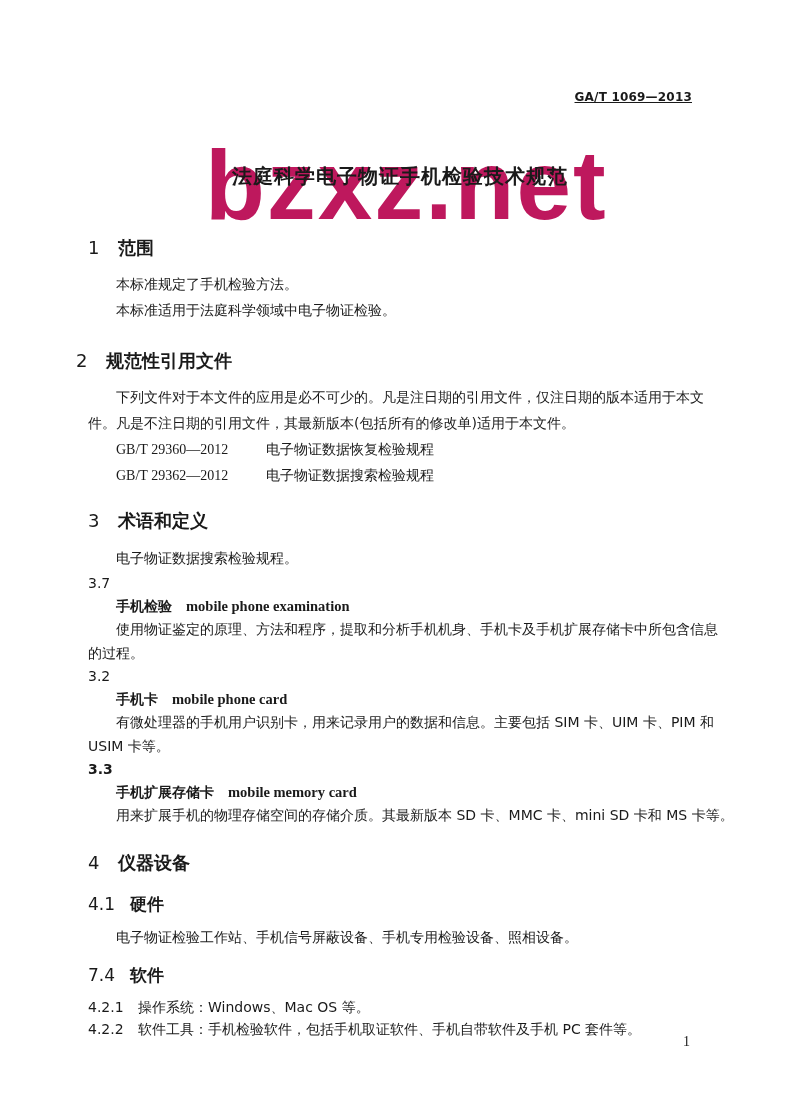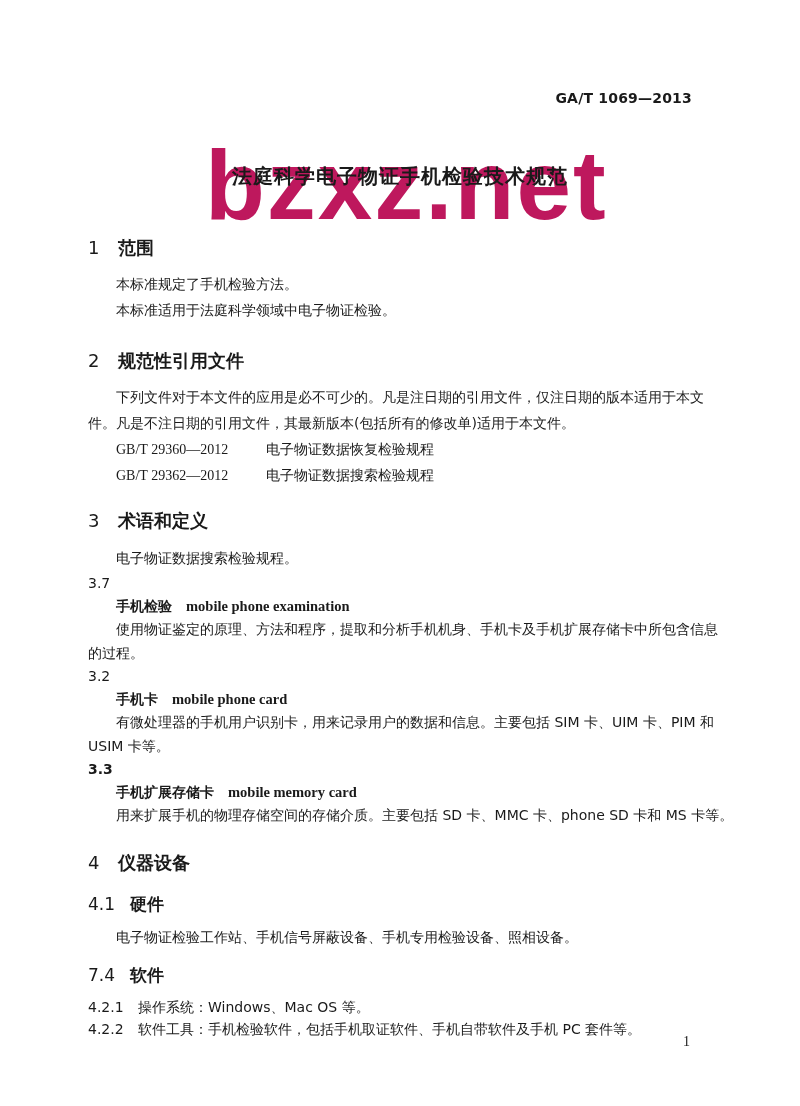--- a/index.html
+++ b/index.html
@@ -1,19 +1,19 @@
 <!DOCTYPE html>
 <html><head>
 <meta charset="utf-8">
 <style>
   html, body { margin:0; padding:0; background:#ffffff; }
   body { width:800px; height:1106px; position:relative; overflow:hidden;
          font-family:"DejaVu Sans", sans-serif; color:#1a1a1a; }
   .abs { position:absolute; white-space:nowrap; }
-  .std-code { right:108px; top:90px; font-size:14px; font-weight:bold; letter-spacing:0.2px; }
+  .std-code { right:108px; top:90px; font-size:12px; font-weight:bold; letter-spacing:0.2px;text-decoration:underline; }
   .watermark { left:205px; top:136px; font-size:98px; font-weight:bold; color:#be185d;
                letter-spacing:2px; line-height:1; font-family:"Liberation Sans", sans-serif; }
   .title { left:0; width:800px; text-align:center; top:163px; font-size:20px; font-weight:bold;
            letter-spacing:1px; }
   .h1 { font-size:18px; font-weight:bold; }
   .h1 .num { display:inline-block; width:30px; font-weight:normal; }
   .h2 { font-size:17px; font-weight:bold; }
   .h2 .num { display:inline-block; width:42px; font-weight:normal; }
   .p { font-size:14px; }
   .term { font-size:14px; font-weight:bold; }
@@ -29,21 +29,21 @@
 <div class="abs std-code">GA/T 1069—2013</div>
 <div class="abs watermark">bzxz.net</div>
 <div class="abs title">法庭科学电子物证手机检验技术规范</div>
 
 <div class="abs h1" style="left:88px;top:236px;">
   <span class="num">1</span><span>范围</span>
 </div>
 <div class="abs p" style="left:116px;top:276px;">本标准规定了手机检验方法。</div>
 <div class="abs p" style="left:116px;top:302px;">本标准适用于法庭科学领域中电子物证检验。</div>
 
-<div class="abs h1" style="left:88px;top:349px;">
+<div class="abs h1" style="left:76px;top:349px;">
   <span class="num">2</span><span>规范性引用文件</span>
 </div>
 <div class="abs p" style="left:116px;top:389px;">下列文件对于本文件的应用是必不可少的。凡是注日期的引用文件，仅注日期的版本适用于本文</div>
 <div class="abs p" style="left:88px;top:415px;">件。凡是不注日期的引用文件，其最新版本(包括所有的修改单)适用于本文件。</div>
 <div class="abs p ref" style="left:116px;top:441px;">
   <span class="code">GB/T 29360—2012</span><span>电子物证数据恢复检验规程</span>
 </div>
 <div class="abs p ref" style="left:116px;top:467px;">
   <span class="code">GB/T 29362—2012</span><span>电子物证数据搜索检验规程</span>
 </div>
@@ -64,21 +64,21 @@
 <div class="abs term" style="left:116px;top:691px;">
   <span>手机卡</span><span class="en">mobile phone card</span>
 </div>
 <div class="abs p" style="left:116px;top:714px;">有微处理器的手机用户识别卡，用来记录用户的数据和信息。主要包括 SIM 卡、UIM 卡、PIM 和</div>
 <div class="abs p" style="left:88px;top:738px;">USIM 卡等。</div>
 
 <div class="abs p" style="left:88px;top:761px;font-weight:bold;">3.3</div>
 <div class="abs term" style="left:116px;top:784px;">
   <span>手机扩展存储卡</span><span class="en">mobile memory card</span>
 </div>
-<div class="abs p" style="left:116px;top:807px;">用来扩展手机的物理存储空间的存储介质。主要包括 SD 卡、MMC 卡、phone SD 卡和 MS 卡等。</div>
+<div class="abs p" style="left:116px;top:807px;">用来扩展手机的物理存储空间的存储介质。其最新版本 SD 卡、MMC 卡、mini SD 卡和 MS 卡等。</div>
 
 <div class="abs h1" style="left:88px;top:851px;">
   <span class="num">4</span><span>仪器设备</span>
 </div>
 <div class="abs h2" style="left:88px;top:893px;">
   <span class="num">4.1</span><span>硬件</span>
 </div>
 <div class="abs p" style="left:116px;top:929px;">电子物证检验工作站、手机信号屏蔽设备、手机专用检验设备、照相设备。</div>
 <div class="abs h2" style="left:88px;top:964px;">
   <span class="num">7.4</span><span>软件</span>

